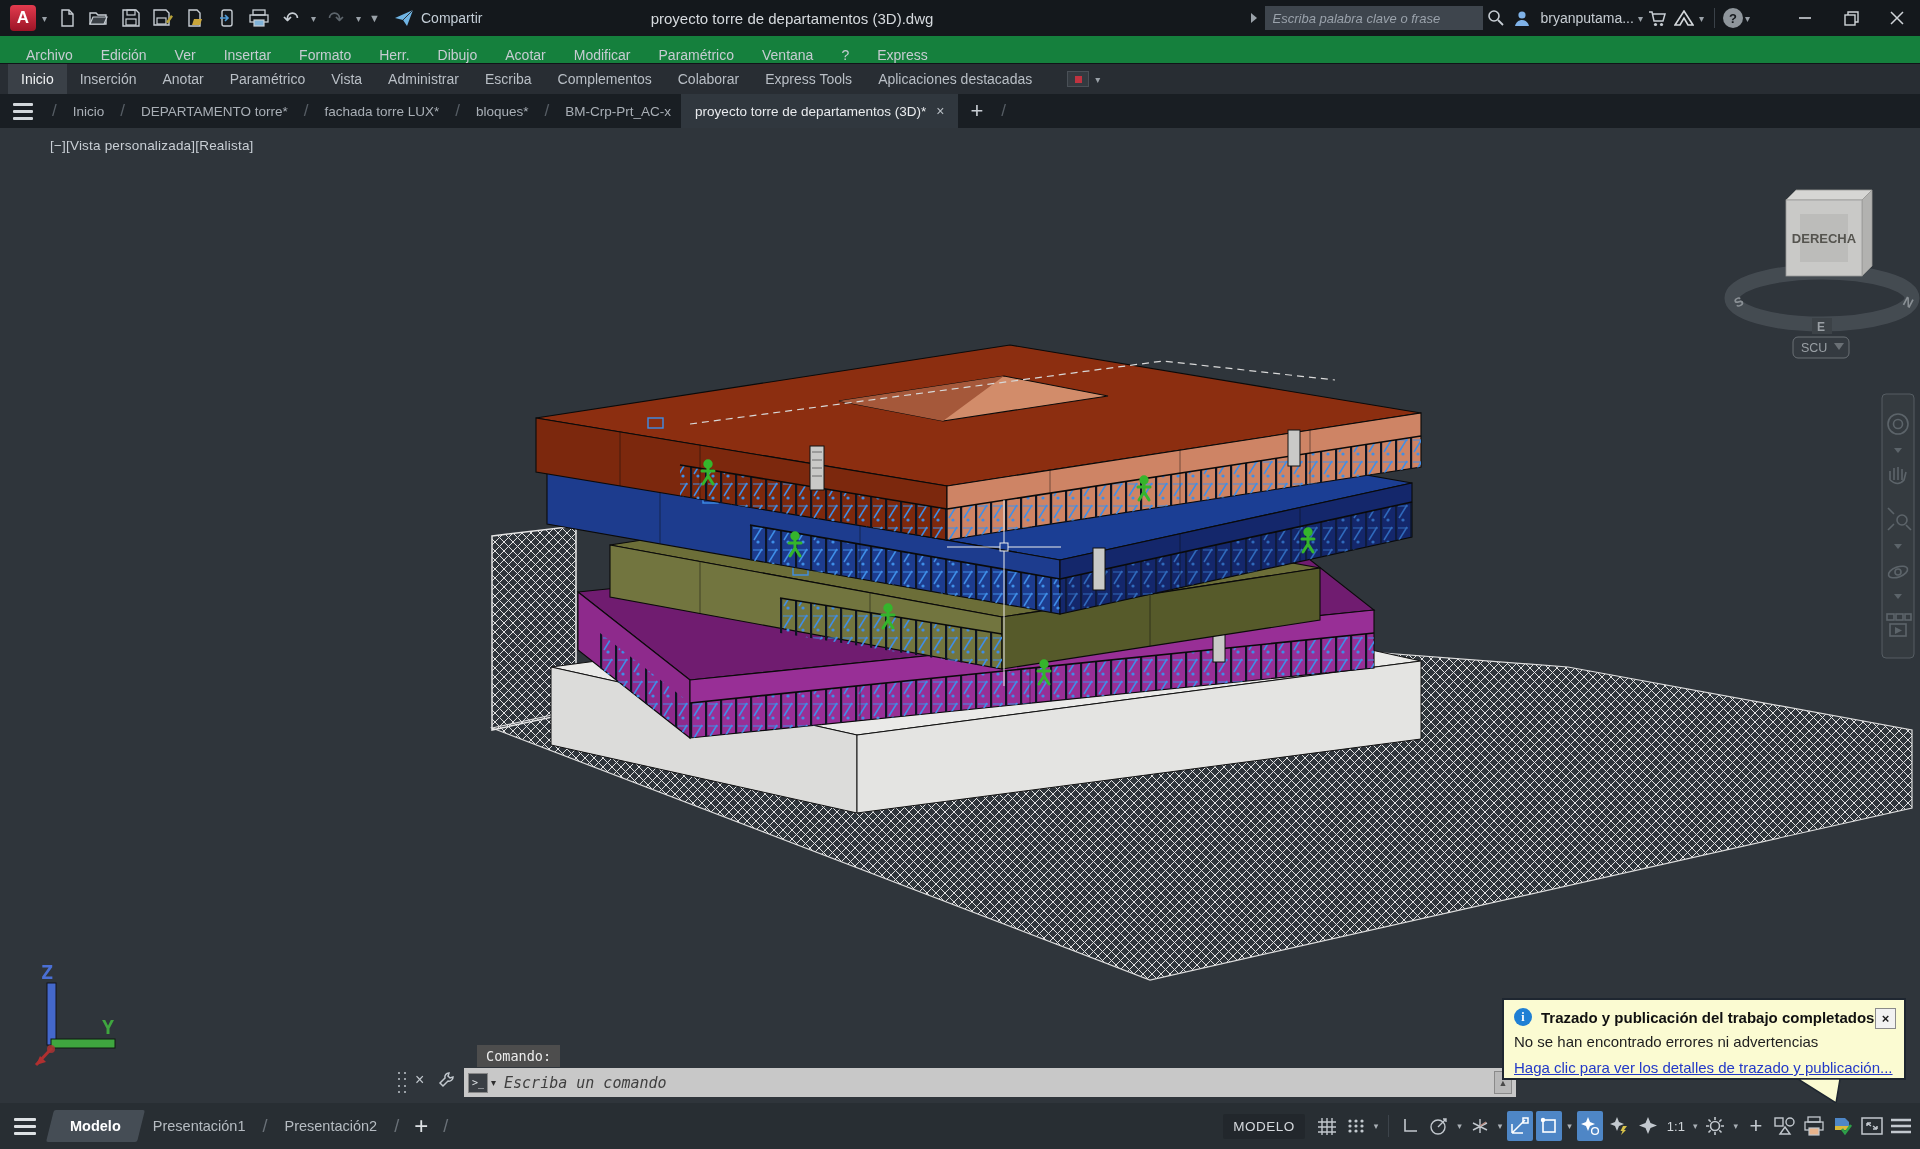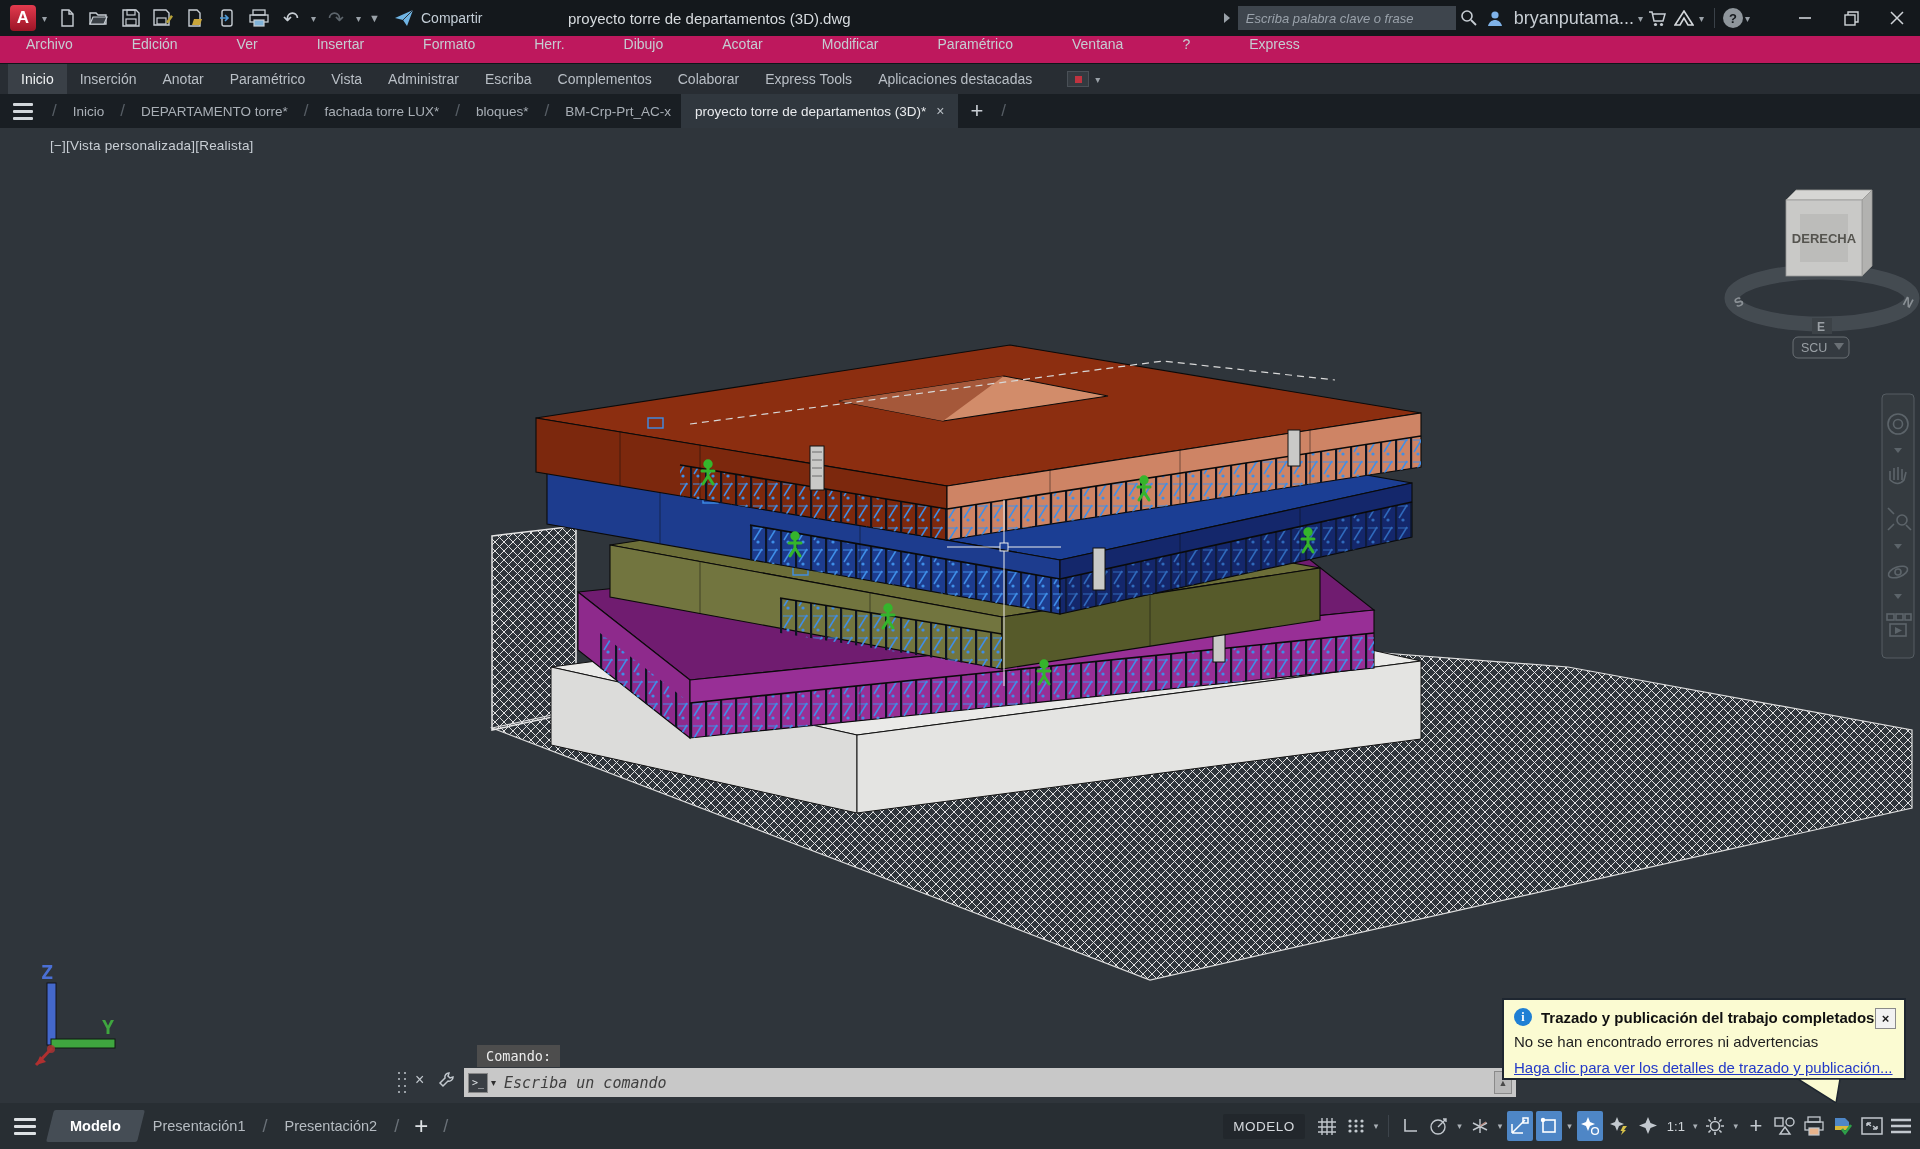--- a/index.html
+++ b/index.html
@@ -8,37 +8,37 @@
   .app { position:relative; width:1920px; height:1149px; display:flex; flex-direction:column; }
 
   
   .titlebar { height:36px; background:#14181c; display:flex; align-items:center; position:relative; flex:none; }
   .tb-left { display:flex; align-items:center; gap:4px; padding-left:10px; }
   .qat-btn { width:28px; height:28px; display:flex; align-items:center; justify-content:center; color:#c7cdd3; }
   .logo { width:26px; height:26px; background:linear-gradient(180deg,#e23b4e,#9c1426); border-radius:4px;
     color:#fff; font-weight:bold; font-size:17px; display:flex; align-items:center; justify-content:center; }
   .caret { color:#9aa1a8; font-size:10px; padding:0 2px; }
   .share { display:flex; align-items:center; gap:7px; margin-left:8px; color:#c3cdd6; font-size:14px; }
-  .tb-title { position:absolute; left:568px; width:480px; text-align:left; color:#d6dade; font-size:15px; }
+  .tb-title { position:absolute; left:552px; width:480px; text-align:center; color:#d6dade; font-size:15px; }
   .tb-right { position:absolute; right:0; top:0; height:36px; display:flex; align-items:center; }
   .search-wrap { display:flex; align-items:flex-end; }
   .search-input { width:218px; height:24px; background:#3e454d; border:none; color:#9aa2ab;
     font-size:13px; font-style:italic; padding:0 8px; outline:none; }
   .search-input::placeholder { color:#9aa2ab; }
-  .tb-user { color:#c7cdd3; font-size:18px; margin:0 2px 0 6px; }
+  .tb-user { color:#c7cdd3; font-size:14px; margin:0 2px 0 6px; }
   .tb-ic { width:26px; height:26px; display:flex; align-items:center; justify-content:center; color:#c7cdd3; }
   .tb-sep { width:1px; height:20px; background:#3a4148; margin:0 8px; }
   .help-circle { width:20px; height:20px; border-radius:50%; background:#8f969c; color:#14181c;
     font-weight:bold; font-size:13px; display:flex; align-items:center; justify-content:center; }
   .winbtns { display:flex; align-items:center; margin-left:30px; }
   .winbtn { width:46px; height:36px; display:flex; align-items:center; justify-content:center; color:#cfd4d8; }
 
   
-  .menubar { height:28px; background:#be185d; display:flex; align-items:flex-start; padding-left:12px;
-    border-bottom:1px solid #101418; flex:none;gap:31px; }
+  .menubar { height:28px; background:#15803d; display:flex; align-items:flex-end; padding-left:12px;
+    border-bottom:1px solid #101418; flex:none; }
   .menu-item { color:#c6ccd2; font-size:14px; padding:0 14px; cursor:default; }
 
   
   .ribbontabs { height:30px; background:#282d33; display:flex; align-items:stretch; padding-left:8px; flex:none; }
   .rtab { color:#b9bfc6; font-size:14px; padding:0 13px; display:flex; align-items:center; }
   .rtab.active { background:#3a4047; color:#eef0f2; }
   .ribbon-display { display:flex; align-items:center; gap:4px; margin-left:22px; }
   .rd-box { width:22px; height:16px; background:#343a40; border:1px solid #4a5057; display:flex; align-items:center; justify-content:center; }
   .rd-dot { width:7px; height:7px; background:#c03340; }
 

